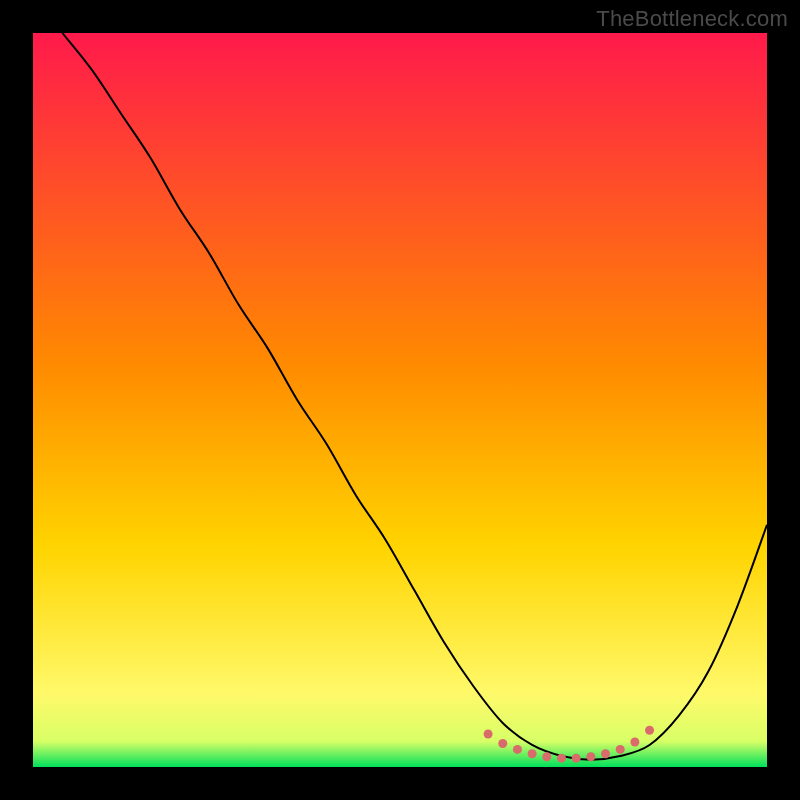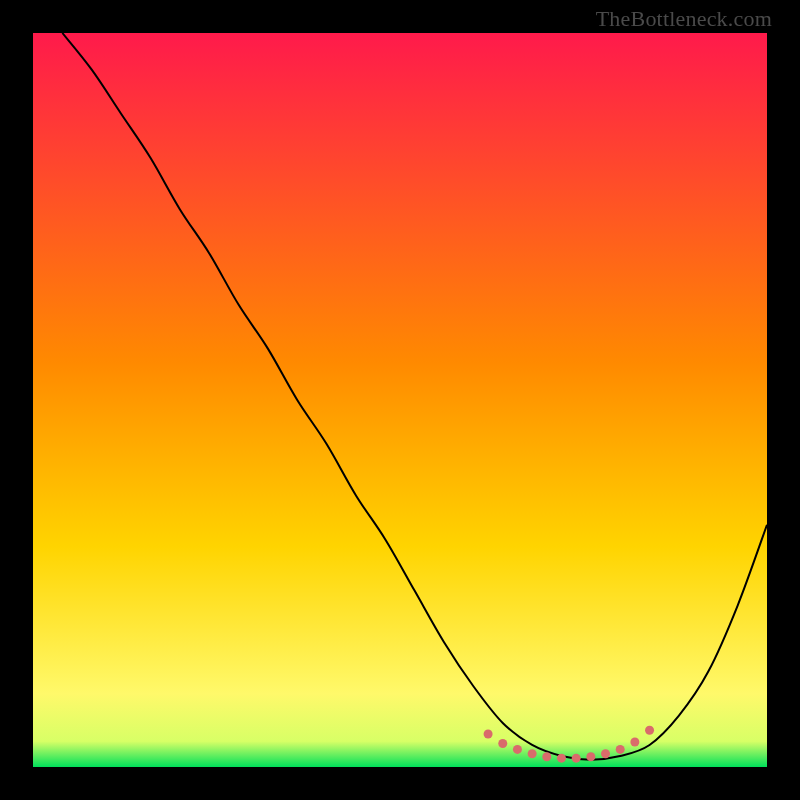--- a/index.html
+++ b/index.html
@@ -6,22 +6,22 @@
   html, body { width: 800px; height: 800px; overflow: hidden; background: #000; }
   .stage {
     position: relative;
     width: 800px;
     height: 800px;
     background: #000;
   }
   .watermark {
     position: absolute;
     top: 6px;
-    right: 28px;
-    font-family: Liberation Serif, serif;
+    right: 12px;
+    font-family: Liberation Sans, sans-serif;
     font-size: 22px;
     color: #4a4a4a;
     letter-spacing: 0.2px;
     user-select: none;
   }
   .plot {
     position: absolute;
     left: 33px;
     top: 33px;
     width: 734px;

